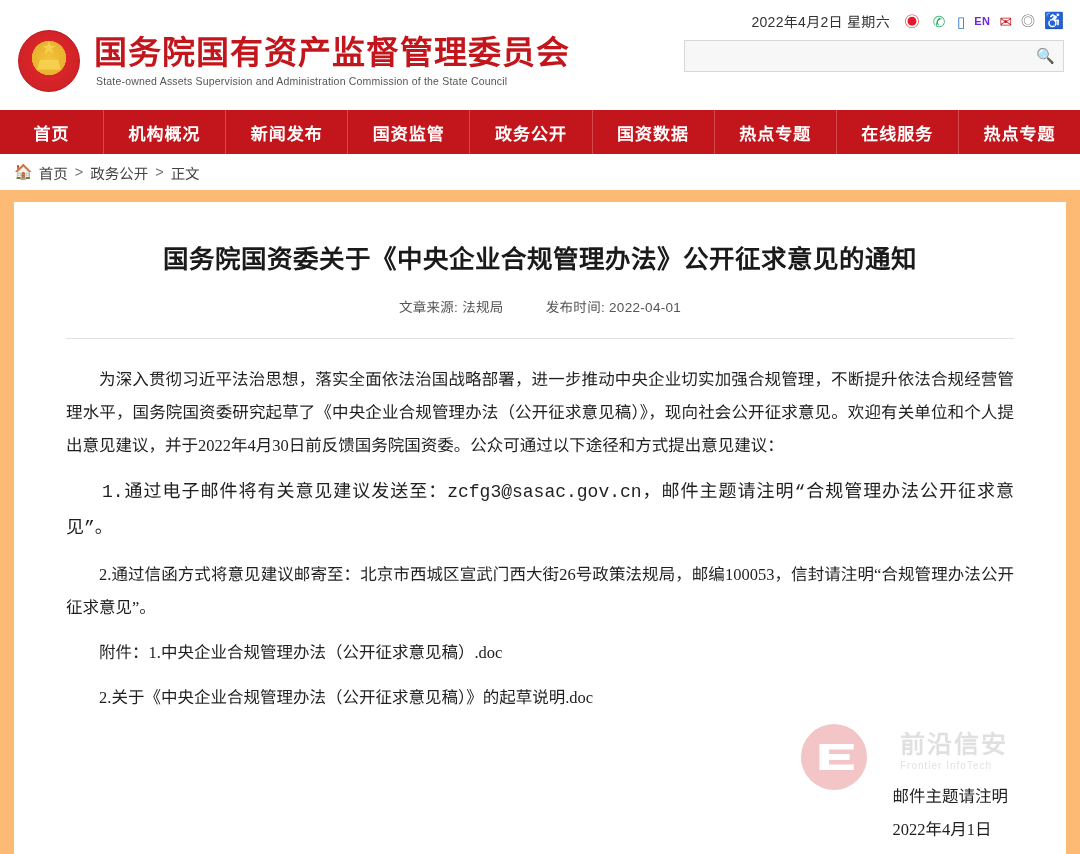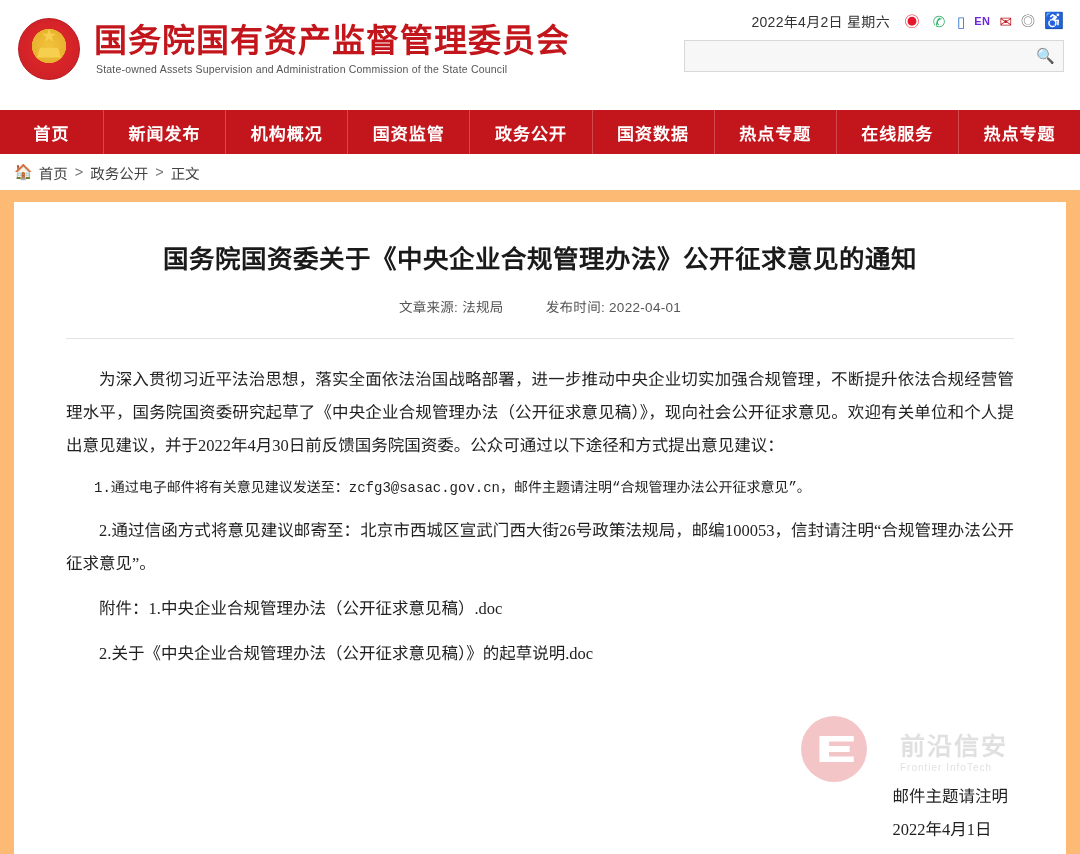--- a/index.html
+++ b/index.html
@@ -17,21 +17,21 @@
   .header {
     position: relative;
     height: 110px;
     background: #ffffff;
     display: flex;
     align-items: flex-start;
   }
   .logo-block {
     display: flex;
     align-items: center;
-    padding: 18px 0 0 18px;
+    padding: 30px 0 0 18px;
   }
   .emblem {
     width: 62px;
     height: 62px;
     border-radius: 50%;
     background: radial-gradient(circle at 50% 45%, #f3c23b 0%, #e8b22e 38%, #d9252a 39%, #c81f24 100%);
     position: relative;
     flex: 0 0 auto;
     border: 1px solid #b81a1f;
   }
@@ -199,29 +199,28 @@
   }
   .art-content {
     margin-top: 24px;
     font-size: 16.5px;
     color: #1f1f1f;
     line-height: 2.0;
     font-family: "Liberation Serif", serif;
     text-align: justify;
   }
   .art-content p { margin: 0 0 12px 0; text-indent: 2em; }
-  .mono { font-family: "Liberation Mono", monospace; font-size: 14px; }
+  .mono { font-family: "Liberation Mono", monospace; font-size: 18px; }
 
   
   .watermark {
     position: absolute;
     right: 58px;
-    bottom: 72px;
-    display: flex;
-    align-items: center;
+    bottom: 64px;
+    display: flex;
     opacity: .30;
     pointer-events: none;
     gap: 25px;
   }
   .wm-mark {
     width: 66px; height: 66px;
     border-radius: 50%;
     background: #d8434a;
     position: relative;
     margin-right: 8px;
@@ -273,22 +272,22 @@
     </div>
     <div class="search-box">
       <input type="text" placeholder="" style="">
       <span class="search-icon">🔍</span>
     </div>
   </div>
 </div>
 
 <div class="nav">
   <div class="nav-item home">首页</div>
+  <div class="nav-item">机构概况</div>
   <div class="nav-item">新闻发布</div>
-  <div class="nav-item">机构概况</div>
   <div class="nav-item">国资监管</div>
   <div class="nav-item">政务公开</div>
   <div class="nav-item">国资数据</div>
   <div class="nav-item">热点专题</div>
   <div class="nav-item">在线服务</div>
   <div class="nav-item">热点专题</div>
 </div>
 
 <div class="breadcrumb">
   <span class="home-icon">🏠</span>

